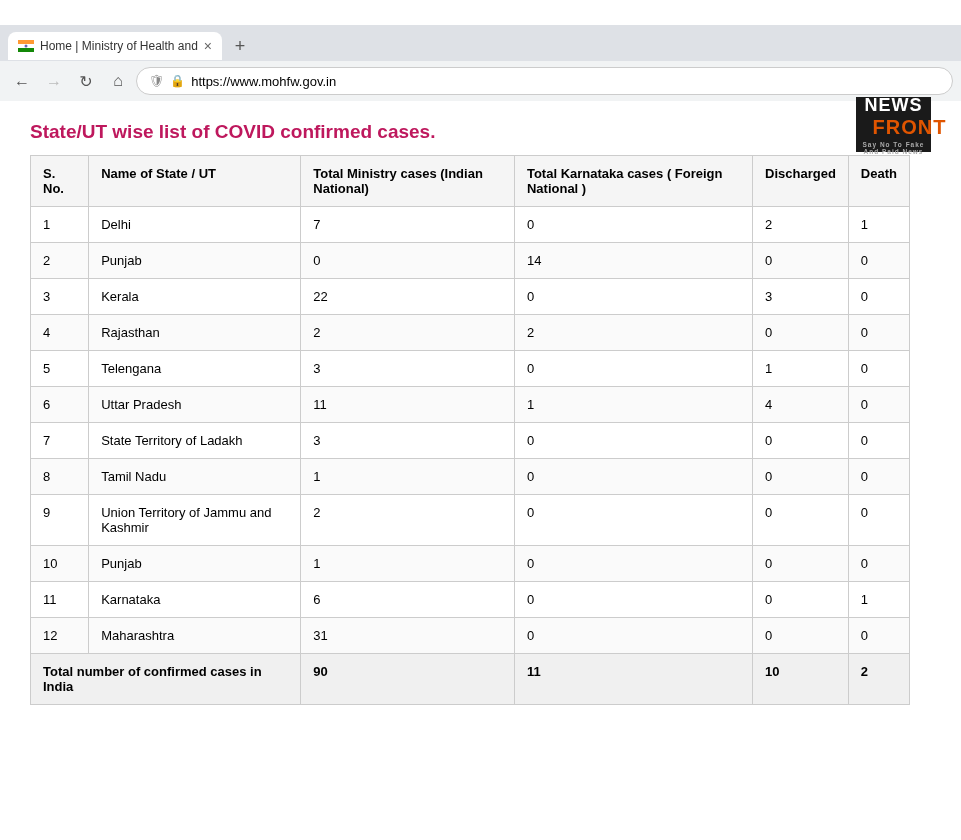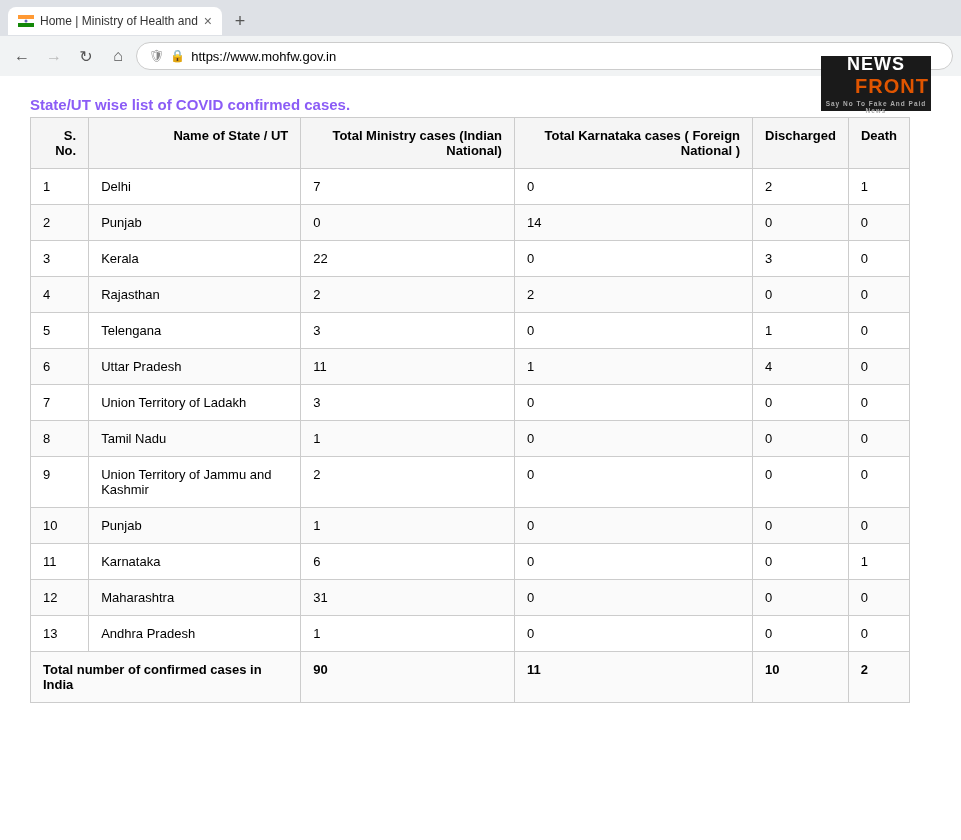--- a/index.html
+++ b/index.html
@@ -9,20 +9,21 @@
     .browser-chrome {
       background: #dee1e6;
       width: 961px;
     }
     .tab-bar {
       display: flex;
       align-items: center;
       padding: 6px 8px 0;
       background: #dee1e6;
       height: 36px;
+      margin-top: 25px;
     }
     .tab {
       display: flex;
       align-items: center;
       background: #fff;
       border-radius: 8px 8px 0 0;
       padding: 0 10px;
       height: 28px;
       font-size: 12px;
       color: #333;
@@ -95,63 +96,63 @@
       color: #333;
       gap: 6px;
     }
     .address-bar .shield-icon { color: #888; font-size: 12px; }
     .address-bar .lock-icon { color: #333; font-size: 12px; }
     .address-text { font-size: 13px; color: #000000; }
 
     
     .news-logo {
       position: absolute;
-      top: 56px;
+      top: 72px;
       right: 30px;
-      width: 110px;
+      width: 75px;
       height: 55px;
       background: #1a1a1a;
       display: flex;
       flex-direction: column;
       align-items: center;
       justify-content: center;
       color: white;
       font-weight: bold;
       font-size: 18px;
       letter-spacing: 1px;
     }
 
     
     .page-content {
       padding: 20px 30px;
       position: relative;
     }
     .page-heading {
-      font-size: 15px;
+      font-size: 19px;
       font-weight: bold;
-      margin-bottom: 4px;
-      color: #8b5cf6;
+      margin-bottom: 12px;
+      color: #be185d;
     }
 
     
     table {
       border-collapse: collapse;
       width: 880px;
       font-size: 13px;
     }
     th, td {
       border: 1px solid #ccc;
       padding: 10px 12px;
       vertical-align: top;
       color: #000;
     }
     th {
       background: #f5f5f5;
       font-weight: bold;
-      text-align: right;
+      text-align: left;
       margin-left: 18px;
     }
     tr:nth-child(even) td {
       background: #fafafa;
     }
     .total-row td {
       font-weight: bold;
       background: #f0f0f0;
     }
   </style>
@@ -260,21 +261,21 @@
           <tr>
     <td>6</td>
     <td>Uttar Pradesh</td>
     <td>11</td>
     <td>1</td>
     <td>4</td>
     <td>0</td>
   </tr>
           <tr>
     <td>7</td>
-    <td>Union Territory of Ladakh</td>
+    <td>State Territory of Ladakh</td>
     <td>3</td>
     <td>0</td>
     <td>0</td>
     <td>0</td>
   </tr>
           <tr>
     <td>8</td>
     <td>Tamil Nadu</td>
     <td>1</td>
     <td>0</td>
@@ -302,28 +303,20 @@
     <td>Karnataka</td>
     <td>6</td>
     <td>0</td>
     <td>0</td>
     <td>1</td>
   </tr>
           <tr>
     <td>12</td>
     <td>Maharashtra</td>
     <td>31</td>
-    <td>0</td>
-    <td>0</td>
-    <td>0</td>
-  </tr>
-          <tr>
-    <td>13</td>
-    <td>Andhra Pradesh</td>
-    <td>1</td>
     <td>0</td>
     <td>0</td>
     <td>0</td>
   </tr>
           <tr class="total-row">
   <td colspan="2">Total number of confirmed cases in India</td>
   <td>90</td>
   <td>11</td>
   <td>10</td>
   <td>2</td>

